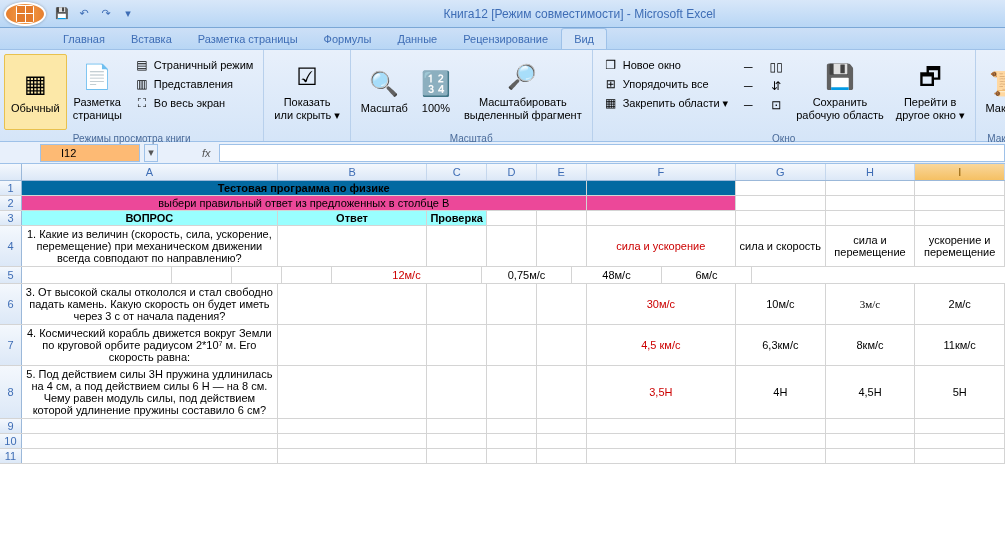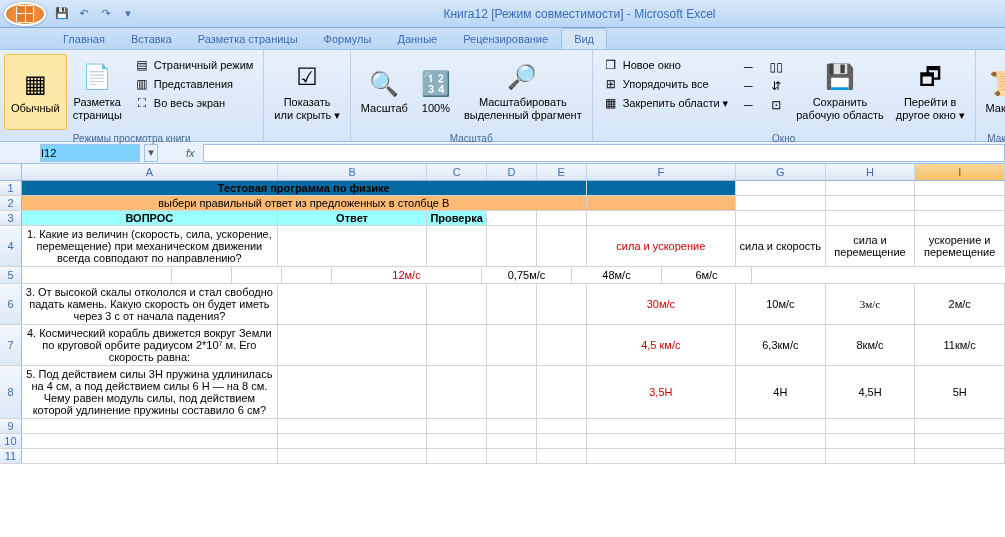--- a/index.html
+++ b/index.html
@@ -18,36 +18,36 @@
 .ribbon-group{border-right:1px solid #b8d0ec;display:flex;flex-direction:column;padding:2px}
 .group-items{flex:1;display:flex;align-items:flex-start;padding:2px}
 .group-label{text-align:center;color:#4a6b9a;font-size:10px;padding:1px 0}
 .big-btn{display:flex;flex-direction:column;align-items:center;justify-content:center;padding:2px 6px;text-align:center;line-height:1.2;cursor:pointer;height:76px}
 .big-btn .icon{width:32px;height:32px;margin-bottom:2px;display:flex;align-items:center;justify-content:center;font-size:24px}
 .small-btns{display:flex;flex-direction:column;gap:1px;padding:2px 4px}
 .small-btn{display:flex;align-items:center;gap:4px;padding:1px 2px;cursor:pointer;white-space:nowrap}
 .small-btn .sicon{width:16px;height:16px;display:flex;align-items:center;justify-content:center;font-size:12px}
 .highlighted{background:#fce8a8;border:1px solid #e8c14e;border-radius:2px}
 .formula-bar{height:22px;background:#e8f0fb;border-bottom:1px solid #9ec1e8;display:flex;align-items:center}
-.name-box{width:100px;height:18px;background:#7dd3fc;border:1px solid #9ec1e8;margin:0 4px 0 40px;padding:0 0;display:flex;align-items:center}
+.name-box{width:100px;height:18px;background:#fdba74;border:1px solid #9ec1e8;margin:0 4px 0 40px;padding:0 20px;display:flex;align-items:center}
 .name-box-dd{width:14px;height:18px;border:1px solid #9ec1e8;background:#e8f0fb;display:flex;align-items:center;justify-content:center;color:#555}
-.fx-area{display:flex;align-items:flex-end;margin-left:24px}
+.fx-area{display:flex;align-items:flex-end;margin-left:40px}
 .fx-btn{font-style:italic;color:#555;padding:0 4px}
 .formula-input{flex:1;height:18px;background:#fff;border:1px solid #9ec1e8;margin-left:4px}
 .sheet{position:relative}
 .col-headers{display:flex;background:linear-gradient(#f4f8fd,#dce8f7);border-bottom:1px solid #9bb8d9;height:17px}
 .row-header-spacer{width:22px;border-right:1px solid #9bb8d9;background:linear-gradient(#f4f8fd,#dce8f7)}
 .col-h{border-right:1px solid #c5d7ed;text-align:center;line-height:17px;color:#3e6db5}
 .rows{}
 .row{display:flex;border-bottom:1px solid #d4d4d4}
 .row-h{width:22px;background:linear-gradient(#f4f8fd,#dce8f7);border-right:1px solid #9bb8d9;text-align:center;color:#3e6db5;display:flex;align-items:center;justify-content:center}
 .cell{border-right:1px solid #d4d4d4;padding:2px 3px;display:flex;align-items:center;overflow:hidden}
 .cell.center{justify-content:center;text-align:center}
 .title-row{background:#0369a1;font-weight:bold;justify-content:center}
-.instr-row{background:#fdba74;justify-content:center}
+.instr-row{background:#ec4899;justify-content:center}
 .hdr-row{background:#99ffff;font-weight:bold;justify-content:center}
 .red{color:#cc0000}
 .col-h.selected{background:linear-gradient(#f9d79b,#f5c063);color:#8b5a00}
 </style>
 </head>
 <body>
 
 <div class="title-bar">
   <div class="office-btn">
       <div class="office-btn-inner">

